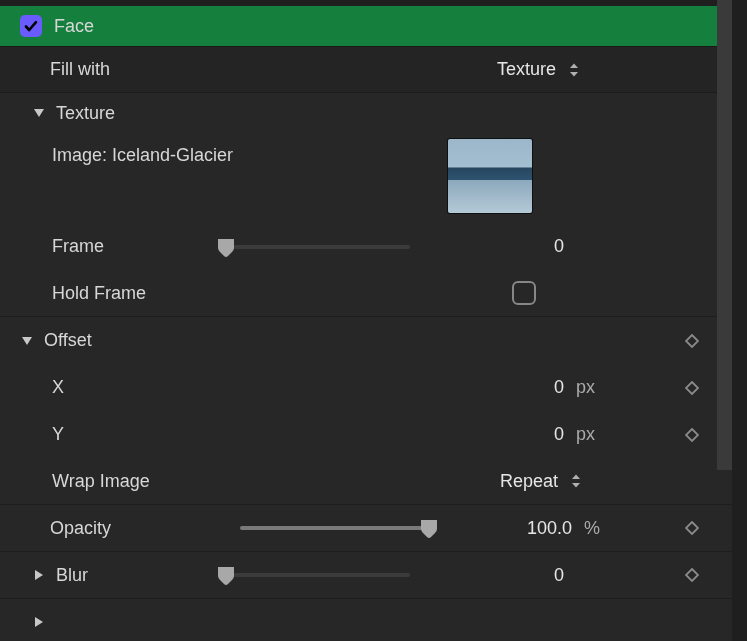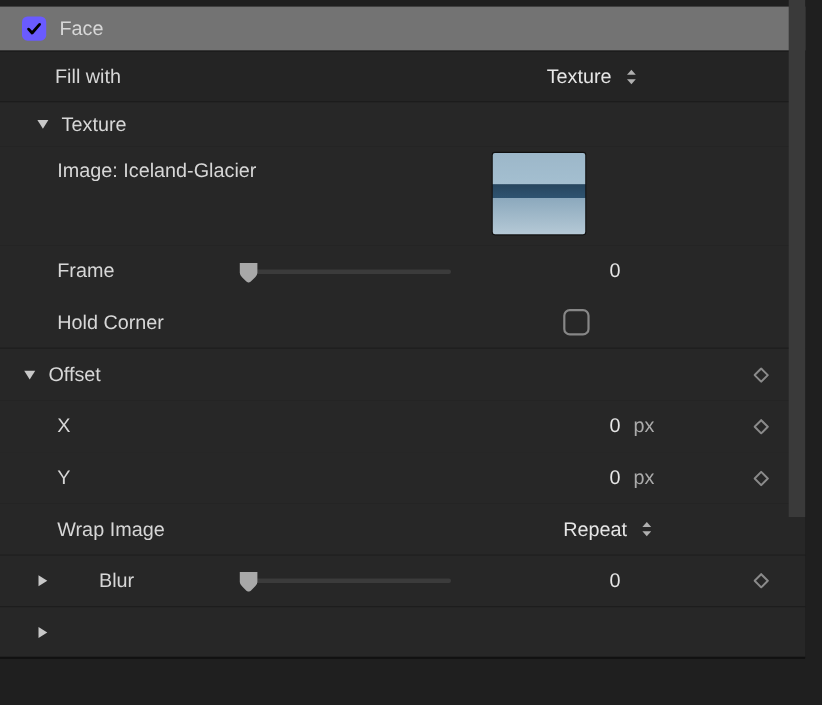--- a/index.html
+++ b/index.html
@@ -30,21 +30,21 @@
   .row {
     display: flex;
     align-items: center;
     height: 47px;
     padding-left: 20px;
     border-bottom: 1px solid rgba(0,0,0,0.25);
     position: relative;
   }
   .row.noborder { border-bottom: none; }
   .row.tall { height: 90px; }
-  .row.head { background: #737373; }
+  .row.head { background: #15803d; }
   .row.darker { background: #242424; }
   .row.sub { background: #272727; }
   .indent1 { padding-left: 50px; }
   .indent2 { padding-left: 52px; }
   .label { color: #d7d7d7; flex: 0 0 auto; }
 
   
   .checkbox {
     width: 22px; height: 22px;
     border-radius: 5px;
@@ -222,21 +222,21 @@
             </svg>
         </div>
       </div>
     </div>
     <div class="value-col" style="right:168px;width:80px;">
       <span class="value-text">0</span>
     </div>
   </div>
 
   <div class="row sub indent2">
-    <span class="label">Hold Corner</span>
+    <span class="label">Hold Frame</span>
     <div class="value-col" style="right:168px;width:80px;justify-content:center;">
       <div class="emptybox"></div>
     </div>
   </div>
 
   <div class="row sub noborder" style="">
     <span class="tri">
       <svg viewBox="0 0 12 12">
           <path d="M1 2 L11 2 L6 10 Z"></path>
         </svg>
@@ -270,33 +270,55 @@
     </div>
     <div class="kf">
       <svg viewBox="0 0 14 14">
           <path d="M7 1 L13 7 L7 13 L1 7 Z"></path>
         </svg>
     </div>
   </div>
 
   <div class="row sub indent2">
     <span class="label">Wrap Image</span>
-    <div class="select-host" style="right:136px;">
+    <div class="select-host" style="right:148px;">
       <span class="value-text">Repeat</span>
       <span class="stepper">
         <svg viewBox="0 0 12 18">
             <path d="M2 7 L6 2.5 L10 7 Z"></path>
             <path d="M2 11 L6 15.5 L10 11 Z"></path>
           </svg>
       </span>
     </div>
   </div>
 
-
-  <div class="row sub" style="padding-left:32px;gap:34px;">
+  <div class="row sub indent1">
+    <span class="label">Opacity</span>
+    <div class="slider-col opacity">
+      <div class="slider">
+        <div class="slider-track track-fill" style="width:100%;"></div>
+        <div class="slider-thumb" style="right:-4px;">
+          <svg viewBox="0 0 20 20">
+              <path d="M2 2 H18 V11 Q18 13 16 15 L12 19 Q10 21 8 19 L4 15 Q2 13 2 11 Z"></path>
+            </svg>
+        </div>
+      </div>
+    </div>
+    <div class="value-col" style="right:124px;">
+      <span class="value-text">100.0</span>
+      <span class="unit">%</span>
+    </div>
+    <div class="kf">
+      <svg viewBox="0 0 14 14">
+          <path d="M7 1 L13 7 L7 13 L1 7 Z"></path>
+        </svg>
+    </div>
+  </div>
+
+  <div class="row sub" style="padding-left:32px;">
     <span class="tri">
       <svg viewBox="0 0 12 12">
           <path d="M2 1 L10 6 L2 11 Z"></path>
         </svg>
     </span>
     <span class="label">Blur</span>
     <div class="slider-col" style="left:220px;width:190px;">
       <div class="slider">
         <div class="slider-track track-dark" style="width:100%;"></div>
         <div class="slider-thumb" style="left:-4px;">

